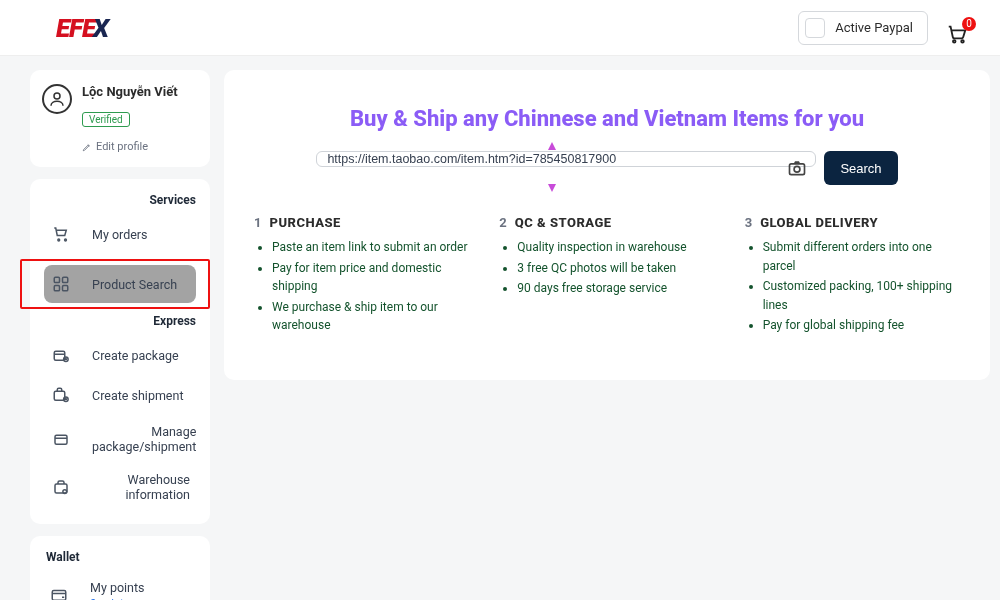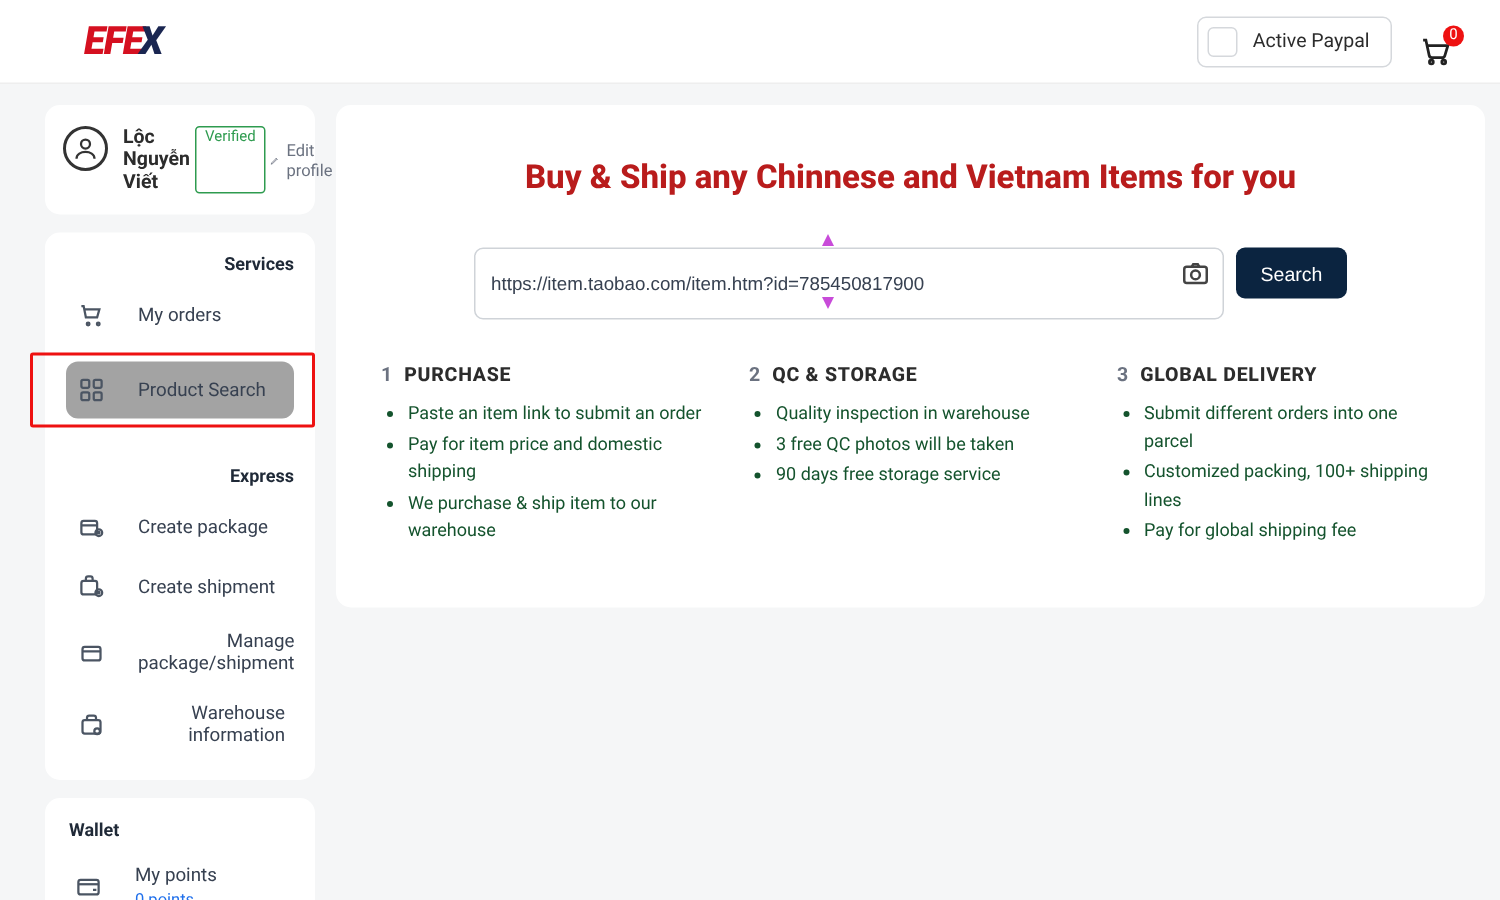--- a/index.html
+++ b/index.html
@@ -57,21 +57,21 @@
   .card { background: #fff; border-radius: 10px; padding: 14px 12px; }
 
   
   .profile { display:flex; gap:10px; align-items:flex-start; }
   .avatar {
     width: 30px; height: 30px; border:2px solid #333; border-radius:50%;
     display:flex; align-items:center; justify-content:center;
     flex: 0 0 30px;
   }
   .avatar svg { width:18px; height:18px; }
-  .profile-right { display:flex; flex-direction:row; gap:3px; }
+  .profile-right { display:flex; flex-direction:column; gap:13px; }
   .username { font-weight:700; font-size:13px; }
   .verified {
     display:inline-block; border:1px solid #2e9b4f; color:#2e9b4f;
     font-size:10px; padding:1px 6px; border-radius:3px; width:fit-content;
   }
   .edit-profile { font-size:11px; color:#6b7280; display:flex; align-items:center; gap:4px; cursor:pointer; }
 
   
   .section-title { font-size:12px; font-weight:700; margin:0 0 8px 4px; color:#1f2937;}
   .menu { display:flex; flex-direction:column; gap:2px; }
@@ -95,29 +95,29 @@
     border-radius: 2px;
     margin: 4px -14px 4px -24px;
     padding: 4px 12px 4px 22px;
   }
   .highlight-box .menu-item { background:#a3a3a3; }
 
   
   .main { flex:1; }
   .main-card { background:#fff; border-radius:10px; padding: 36px 30px 40px 30px; min-height: 310px;}
   h1.hero {
-    text-align:center; font-size:22px; font-weight:800; color:#b91c1c;
-    margin-bottom: 34px;
+    text-align:center; font-size:22px; font-weight:800; color:#8b5cf6;
+    margin-bottom: 20px;
   }
   .search-row { display:flex; justify-content:center; gap:8px; margin-bottom: 30px; position:relative;}
   .search-field {
     width: 500px; position:relative;
     border:1px solid #cfd3d8; border-radius:6px;
     display:flex; align-items:center; padding:0 40px 0 10px;
-    height:48px; background:#fff;
+    height:16px; background:#fff;
   }
   .search-field input {
     border:none; outline:none; width:100%; font-size:12.5px; color:#374151;
     background:transparent;
   }
   .camera-btn { position:absolute; right:8px; top:6px; color:#555; cursor:pointer;}
   .search-btn {
     background:#0b2440; color:#fff; border:none; border-radius:6px;
     padding: 0 16px; height:34px; font-size:13px; cursor:pointer;
   }
@@ -204,21 +204,21 @@
                   <rect x="14" y="3" width="7" height="7" rx="1.5"></rect>
                   <rect x="3" y="14" width="7" height="7" rx="1.5"></rect>
                   <rect x="14" y="14" width="7" height="7" rx="1.5"></rect>
                 </svg>
             </span>
             <span>Product Search</span>
           </div>
         </div>
       </div>
 
-      <div class="section-title" style="margin-top:21px">Express</div>
+      <div class="section-title" style="margin-top:1px">Express</div>
       <div class="menu">
         <div class="menu-item">
           <span class="menu-icon">
             <svg width="18" height="18" viewBox="0 0 24 24" fill="none" stroke="#4b5563" stroke-width="2">
                 <rect x="3" y="7" width="14" height="12" rx="2"></rect>
                 <path d="M3 11h14"></path>
                 <circle cx="18.5" cy="17.5" r="3"></circle>
                 <path d="M18.5 16v3M17 17.5h3"></path>
               </svg>
           </span>

